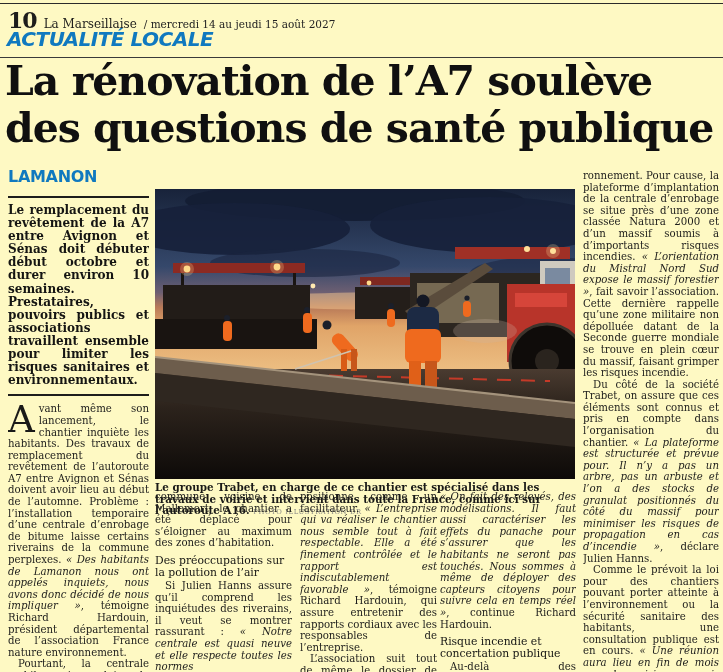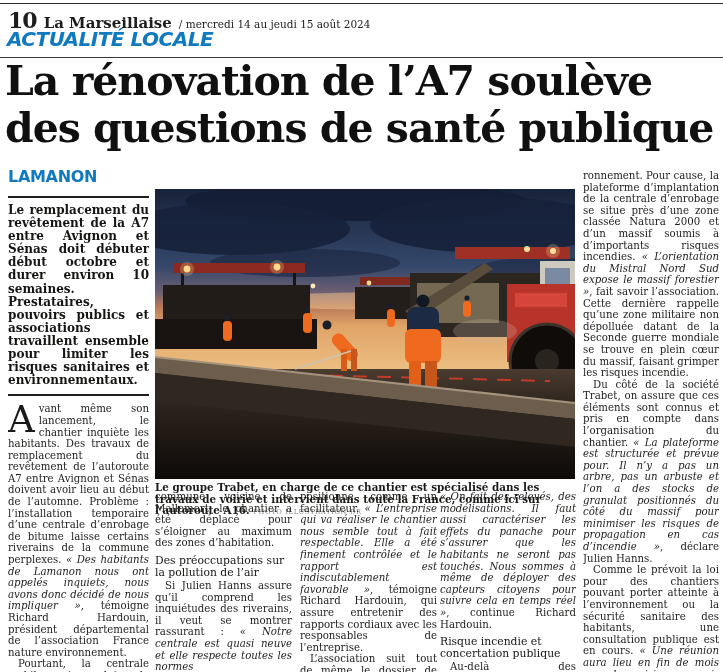--- a/index.html
+++ b/index.html
@@ -1,24 +1,24 @@
 <!DOCTYPE html>
 <html lang="fr"><head>
 <meta charset="utf-8">
 <style>
   html,body{margin:0;padding:0;background:#e8e6e1;}
   #page{
     position:relative;width:723px;height:672px;margin:0 auto;
-    background:#ffffff;overflow:hidden;
+    background:#fef9c3;overflow:hidden;
     font-family:"DejaVu Serif","Liberation Serif",serif;color:#1d1d1b;
   }
   .toprule{position:absolute;left:0;top:3px;width:723px;height:1px;background:#2b2b2b;}
   header{position:absolute;left:8px;top:7px;display:flex;align-items:baseline;gap:7px;}
   .pagenum{font-size:22px;font-weight:700;letter-spacing:-1px;}
-  .masthead{font-size:15px;font-weight:700;text-align:center;}
+  .masthead{font-size:12px;font-weight:400;text-align:center;}
   .dateline{font-size:10.5px;color:#222;}
   .section{
     position:absolute;left:7px;top:27px;
     font-family:"DejaVu Sans","Liberation Sans",sans-serif;
     font-style:italic;font-weight:800;font-size:20px;letter-spacing:-0.5px;
     color:#1079bf;
   }
   .rule2{position:absolute;left:0;top:57px;width:723px;height:1px;background:#3a3a3a;}
   h1{
     position:absolute;left:5px;top:58px;width:715px;margin:0;
@@ -61,21 +61,21 @@
 </style>
 </head>
 <body>
 
 <div id="page">
   <div class="toprule"></div>
 
   <header>
     <span class="pagenum">10</span>
     <span class="masthead">La Marseillaise</span>
-    <span class="dateline">/ mercredi 14 au jeudi 15 août 2024</span>
+    <span class="dateline">/ mercredi 14 au jeudi 15 août 2027</span>
   </header>
 
   <div class="section">ACTUALITÉ LOCALE</div>
   <div class="rule2"></div>
 
   <h1><span>La rénovation de l’A7 soulève</span><br>
   <span>des questions de santé publique</span></h1>
 
   <aside class="col col1">
     <div class="location">LAMANON</div>

